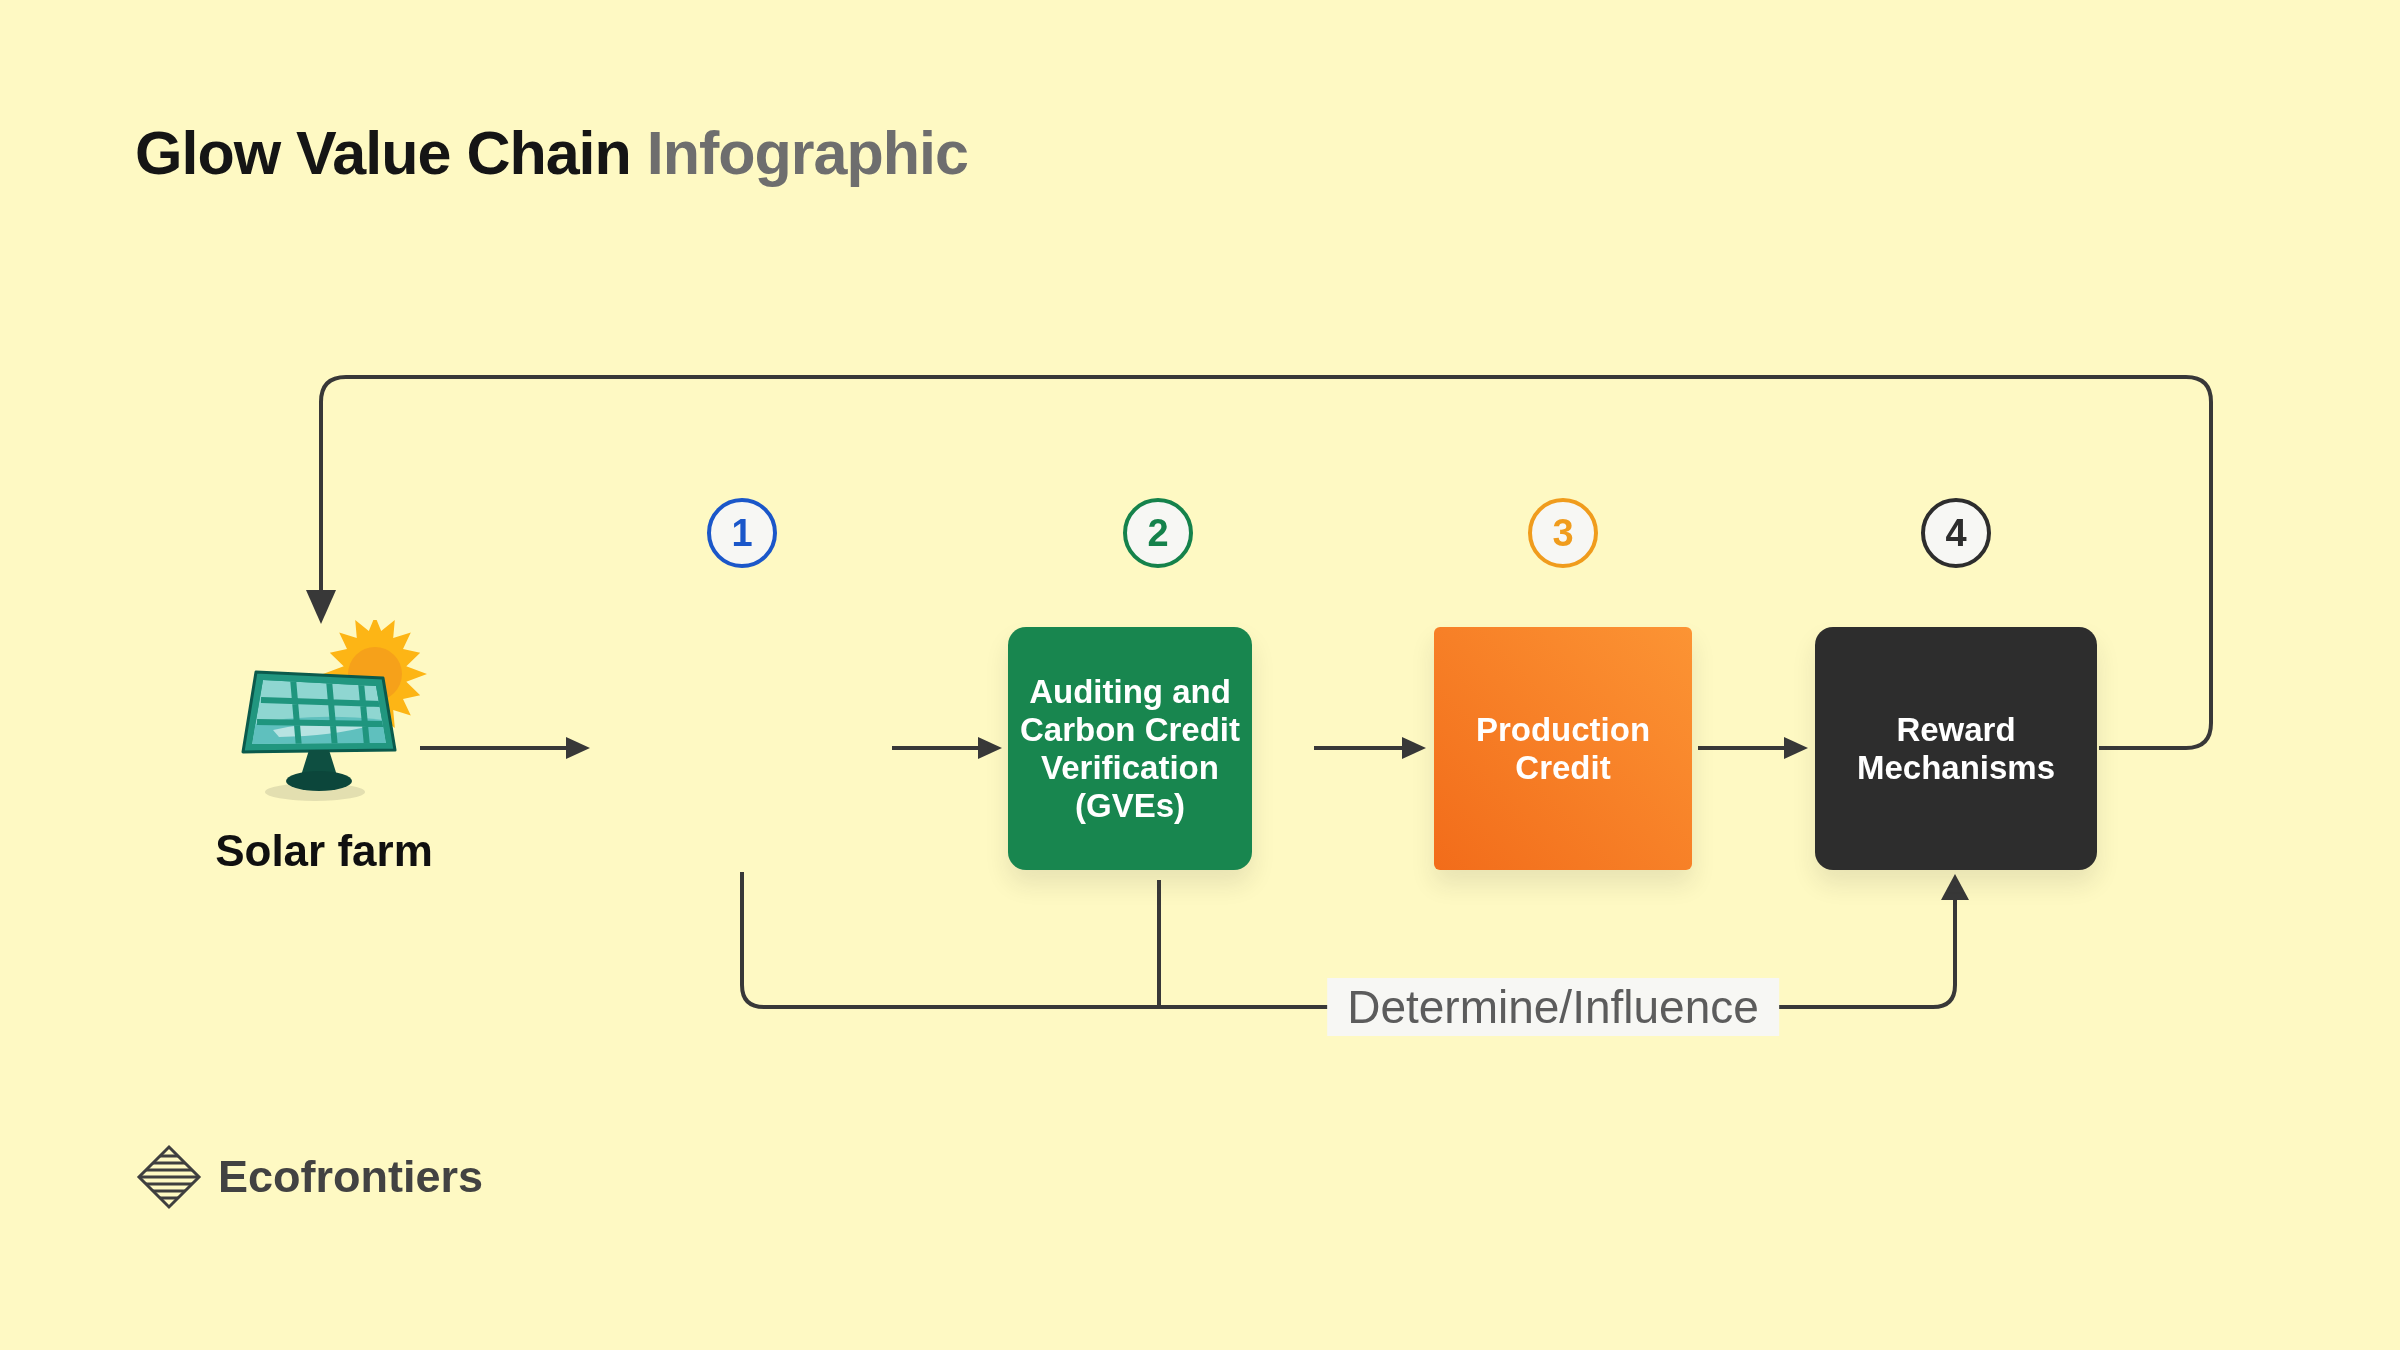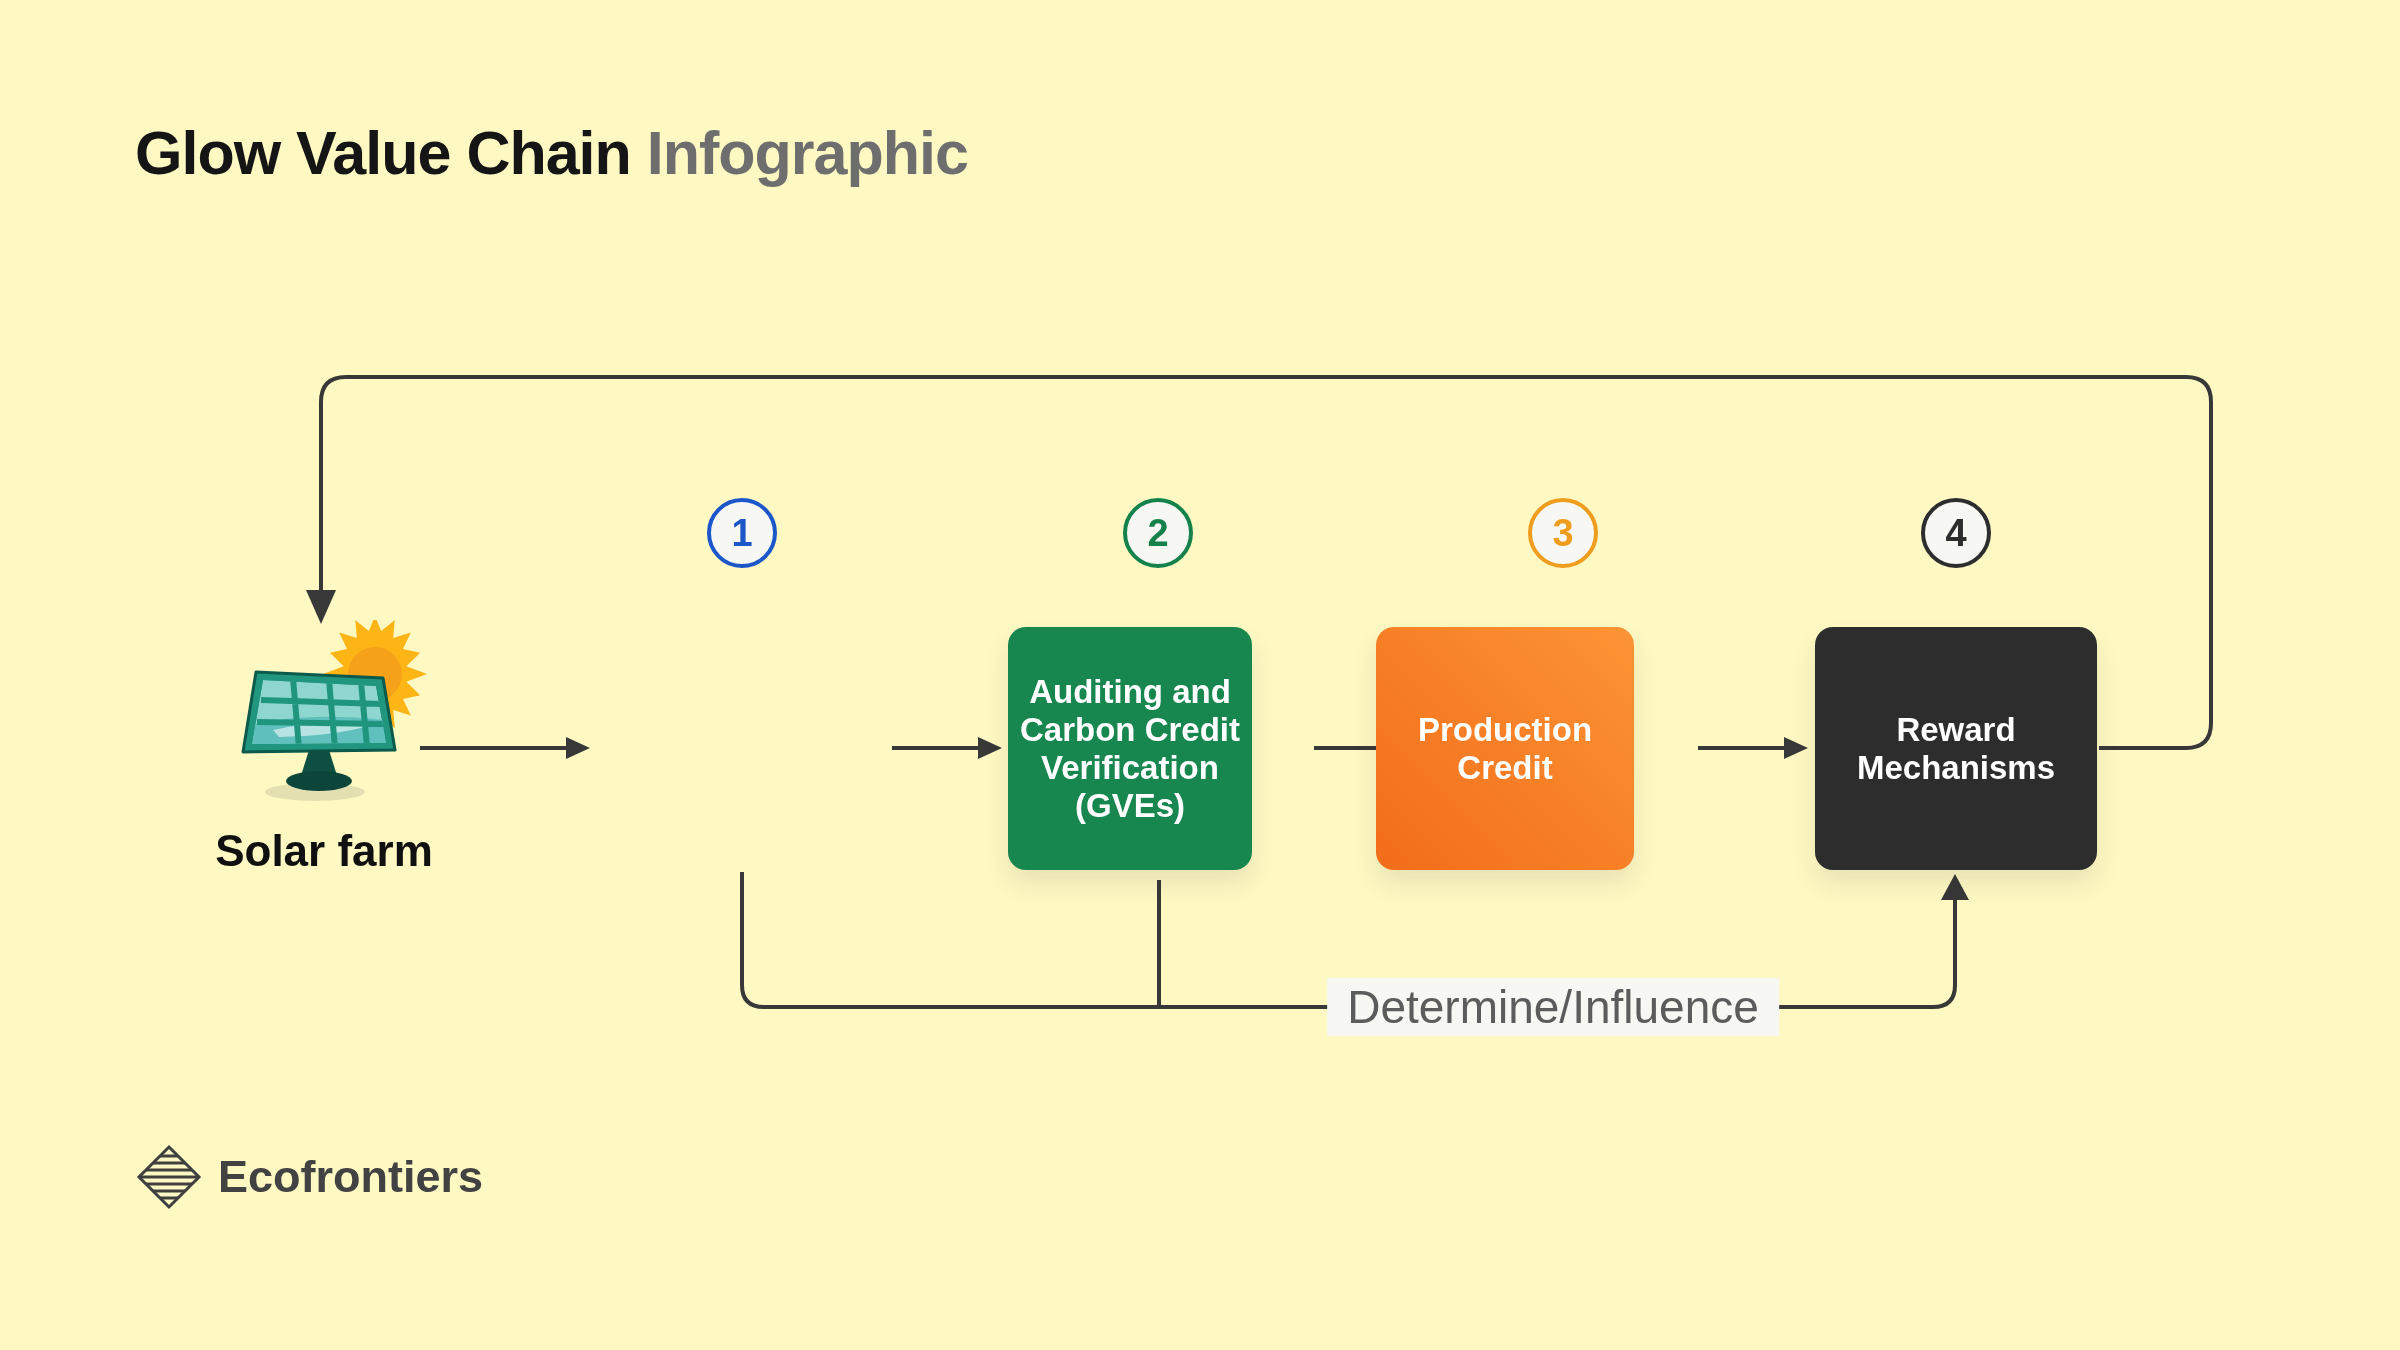--- a/index.html
+++ b/index.html
@@ -21,21 +21,21 @@
     position:absolute; top:627px; height:243px;
     border-radius:18px;
     display:flex; align-items:center; justify-content:center;
     text-align:center; color:#ffffff;
     font-size:33px; font-weight:700; line-height:38px;
     box-shadow:0 14px 24px rgba(40,40,40,0.10);
   }
   .step .label { white-space:pre-line; padding:0 10px; }
   .step1 { left:598px;  width:288px; }
   .step2 { left:1008px; width:244px; }
-  .step3 { left:1376px; width:258px; }
+  .step3 { left:1434px; width:258px;border-radius:6px; }
   .step4 { left:1815px; width:282px; }
 
   .badge {
     position:absolute; top:498px; width:62px; height:62px;
     border:4px solid currentColor; border-radius:50%;
     display:flex; align-items:center; justify-content:center;
     font-size:38px; font-weight:700; background:#f7f7f4;
   }
   .badge1 { left:707px; }
   .badge2 { left:1123px; }

